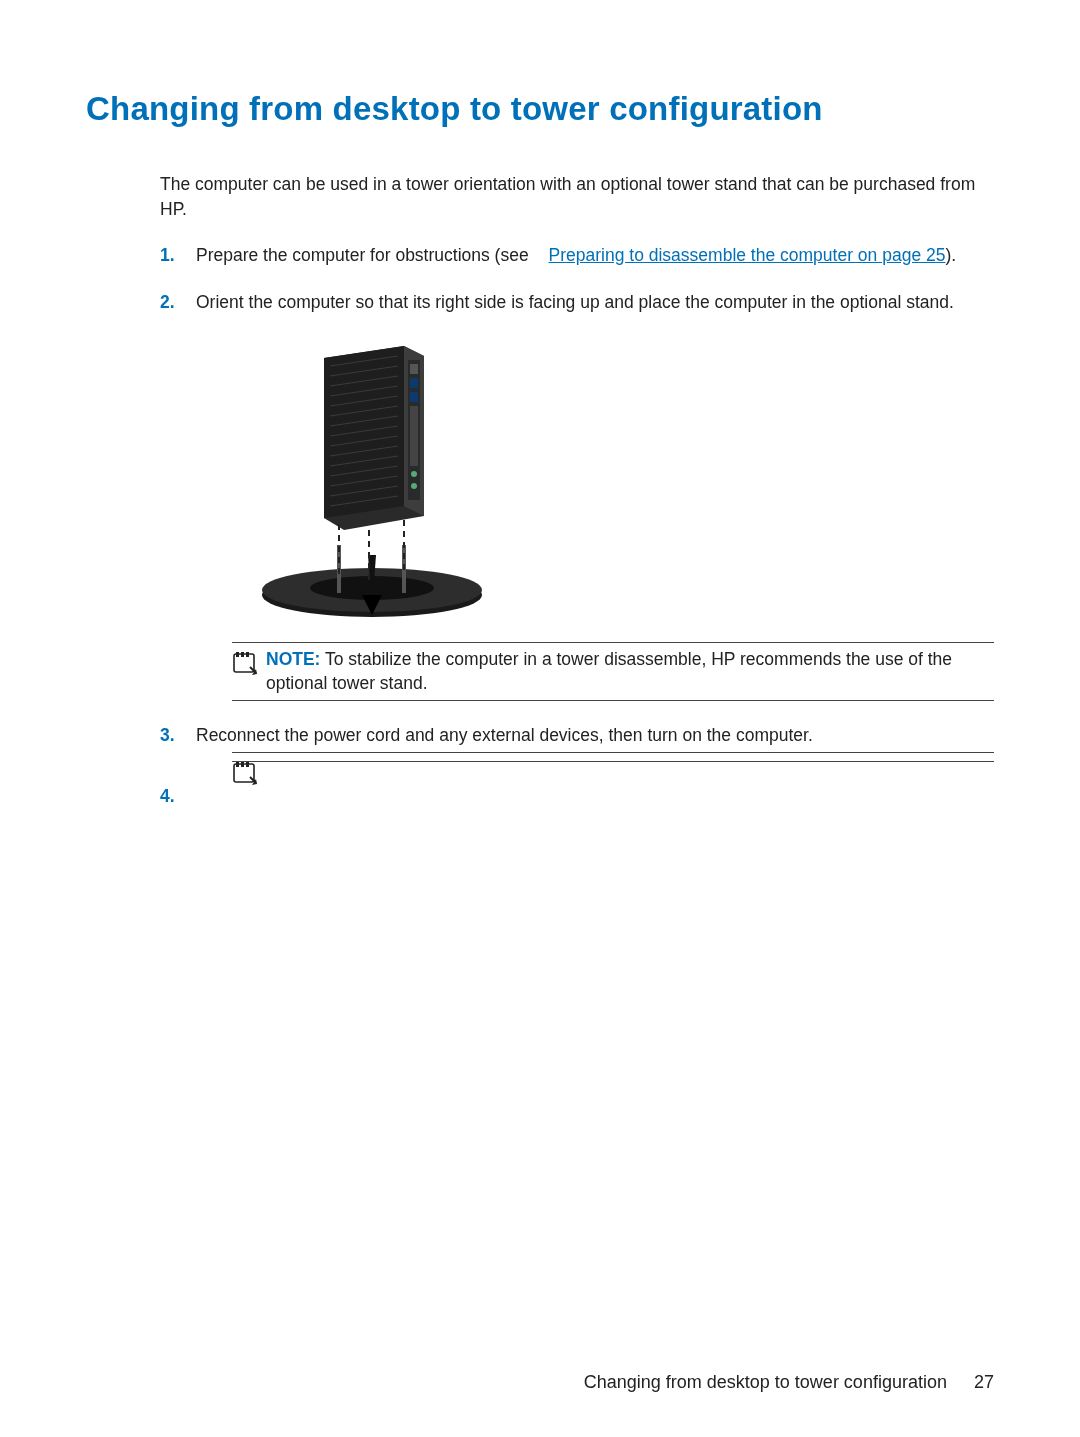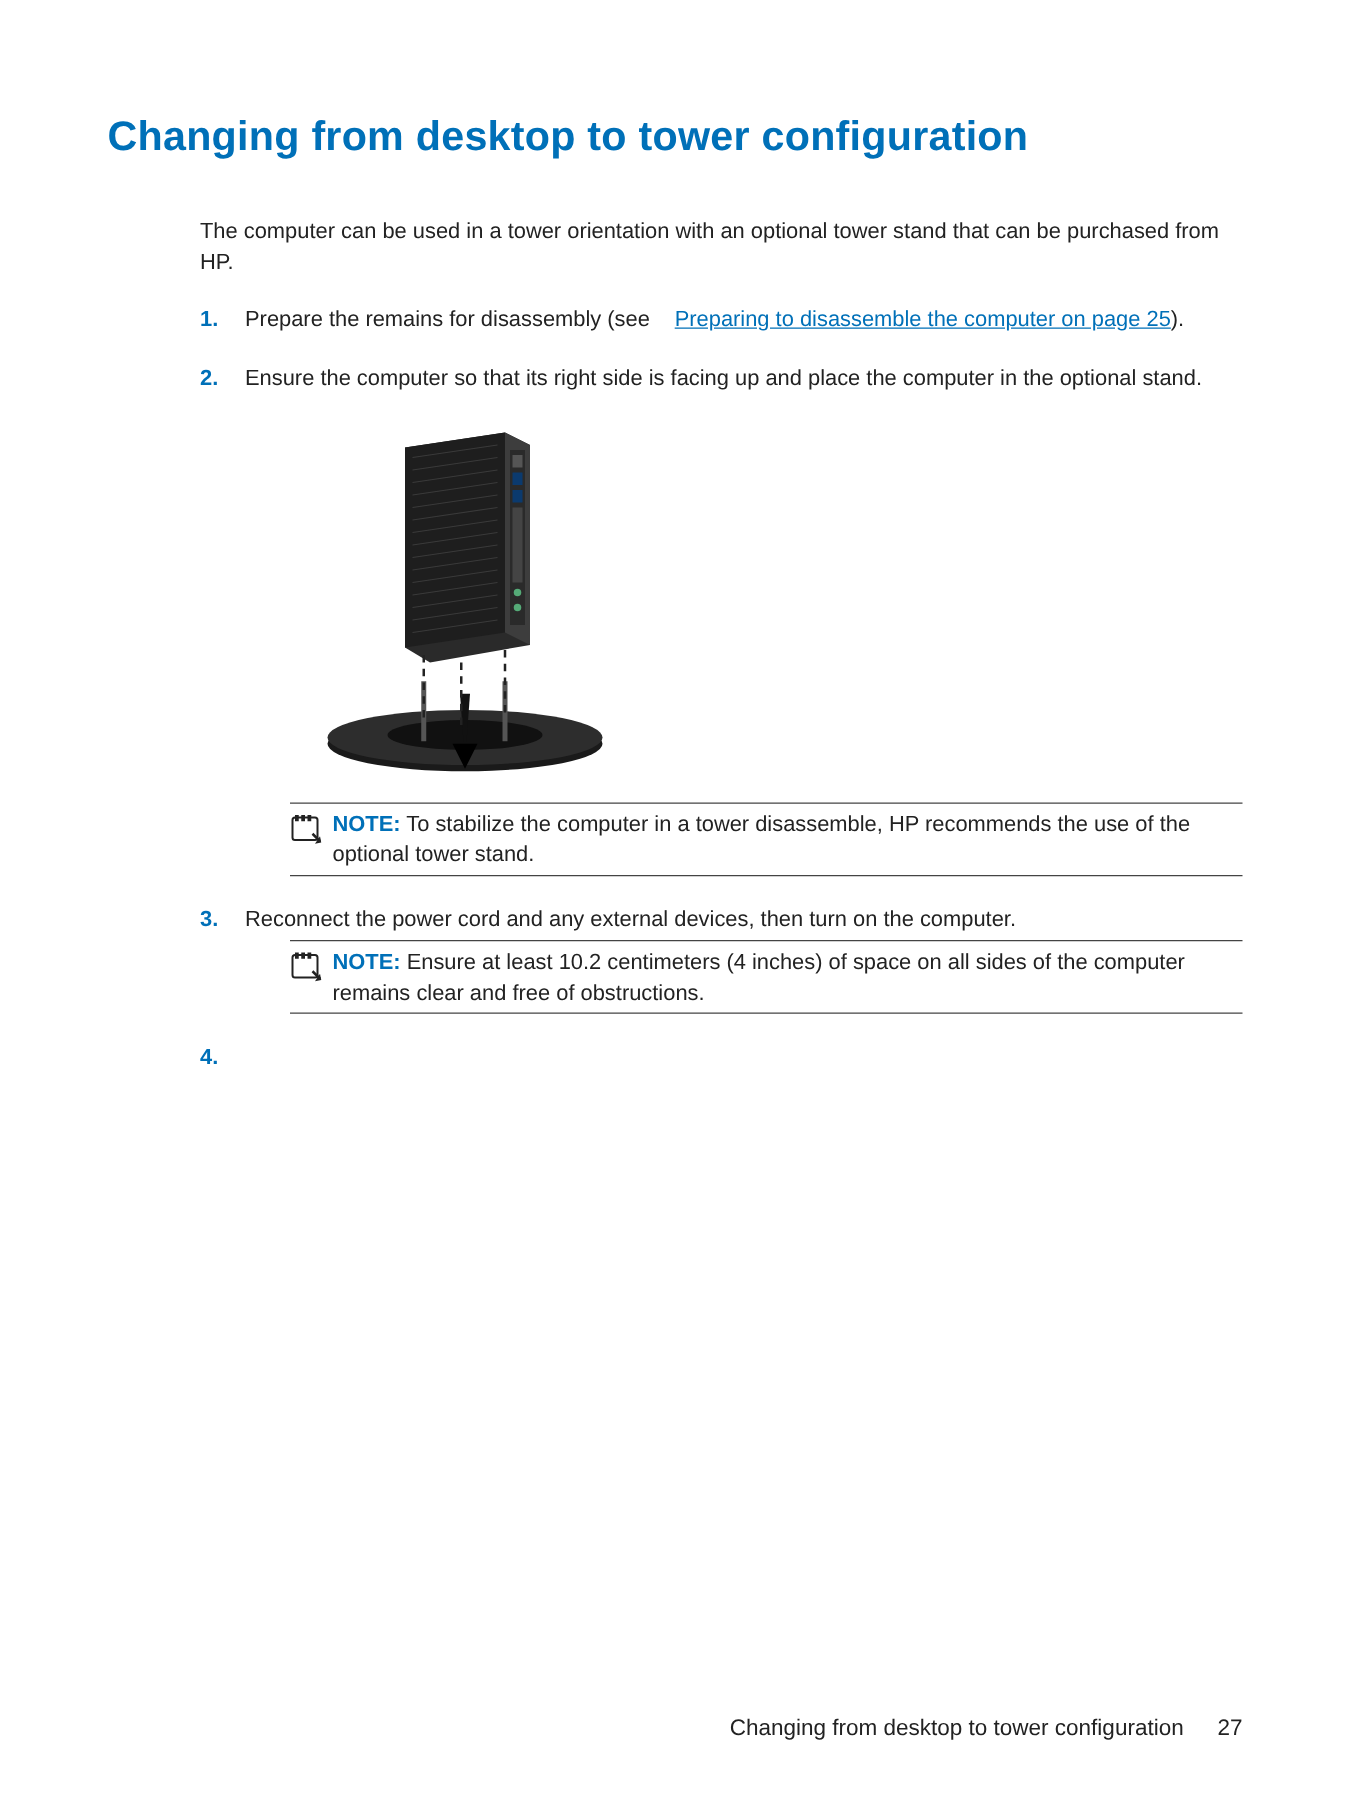--- a/index.html
+++ b/index.html
@@ -98,26 +98,26 @@
 <body>
 
 <h1 class="heading">Changing from desktop to tower configuration</h1>
 
 <p class="intro">The computer can be used in a tower orientation with an optional tower stand that can be purchased from HP.</p>
 
 <ol class="steps">
 
   <li>
     <span class="num">1.</span>
-    <span>Prepare the remains for disassembly (see </span><a href="#" class="xref">Preparing to disassemble the computer on page 25</a><span>).</span>
+    <span>Prepare the computer for obstructions (see </span><a href="#" class="xref">Preparing to disassemble the computer on page 25</a><span>).</span>
   </li>
 
   <li>
     <span class="num">2.</span>
-    <span>Ensure the computer so that its right side is facing up and place the computer in the optional stand.</span>
+    <span>Orient the computer so that its right side is facing up and place the computer in the optional stand.</span>
 
     <div class="figure">
       <svg viewBox="0 0 280 280" width="280" height="280">
 
         <ellipse cx="140" cy="255" rx="110" ry="22" fill="#1a1a1a"></ellipse>
         <ellipse cx="140" cy="250" rx="110" ry="22" fill="#2d2d2d"></ellipse>
         <ellipse cx="140" cy="248" rx="62" ry="12" fill="#111"></ellipse>
 
         <rect x="105" y="205" width="4" height="48" fill="#555"></rect>
         <rect x="170" y="205" width="4" height="48" fill="#555"></rect>
@@ -186,24 +186,20 @@
       <span class="note-icon">
         <svg viewBox="0 0 26 26" width="26" height="26">
           <rect x="2" y="3" width="20" height="18" rx="2" fill="none" stroke="#222" stroke-width="1.6"></rect>
           <rect x="4" y="1" width="3" height="5" fill="#222"></rect>
           <rect x="9" y="1" width="3" height="5" fill="#222"></rect>
           <rect x="14" y="1" width="3" height="5" fill="#222"></rect>
           <path d="M18 16 L24 22" stroke="#222" stroke-width="2"></path>
           <polygon points="20,24 25,23 24,18" fill="#222"></polygon>
         </svg>
       </span>
-      <div class="note-inner">
-        <span class="note-label">NOTE:</span>
-        <span>Ensure at least 10.2 centimeters (4 inches) of space on all sides of the computer remains clear and free of obstructions.</span>
-      </div>
     </div>
   </li>
 
   <li>
     <span class="num">4.</span>
   </li>
 
 </ol>
 
 <div class="footer">

